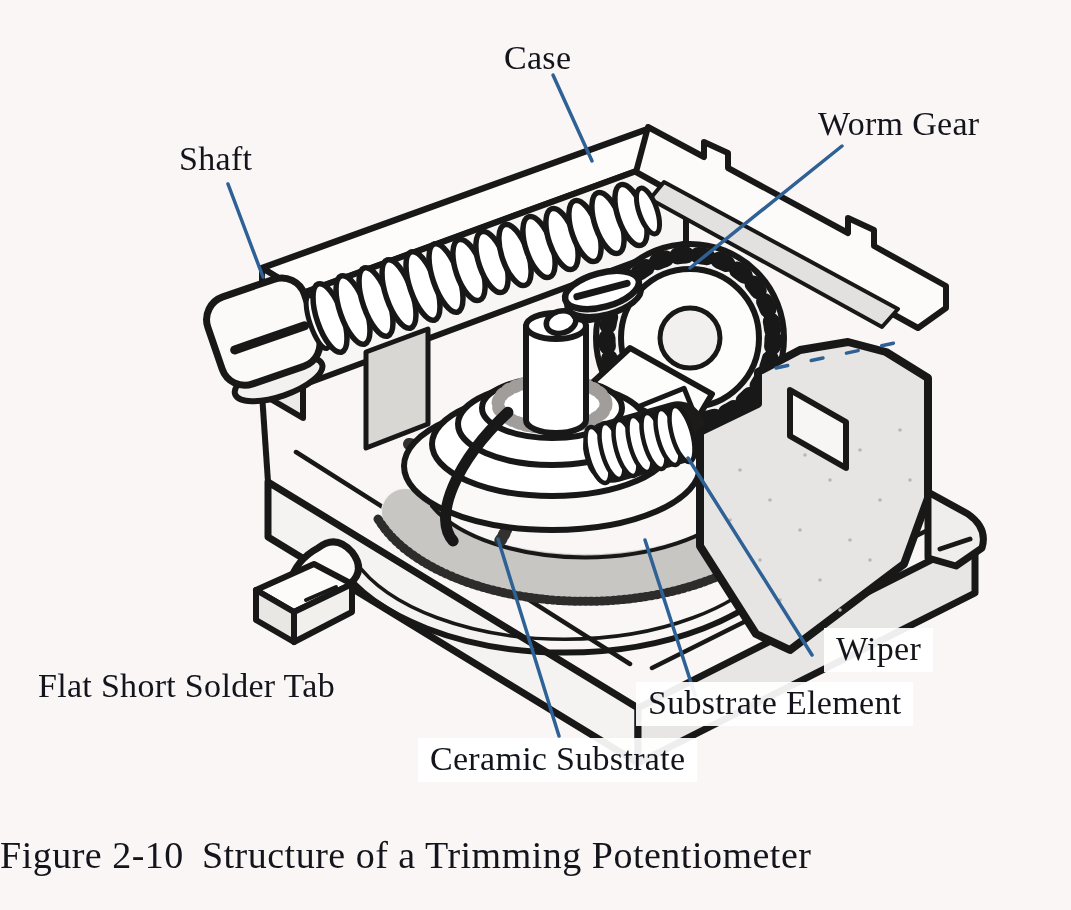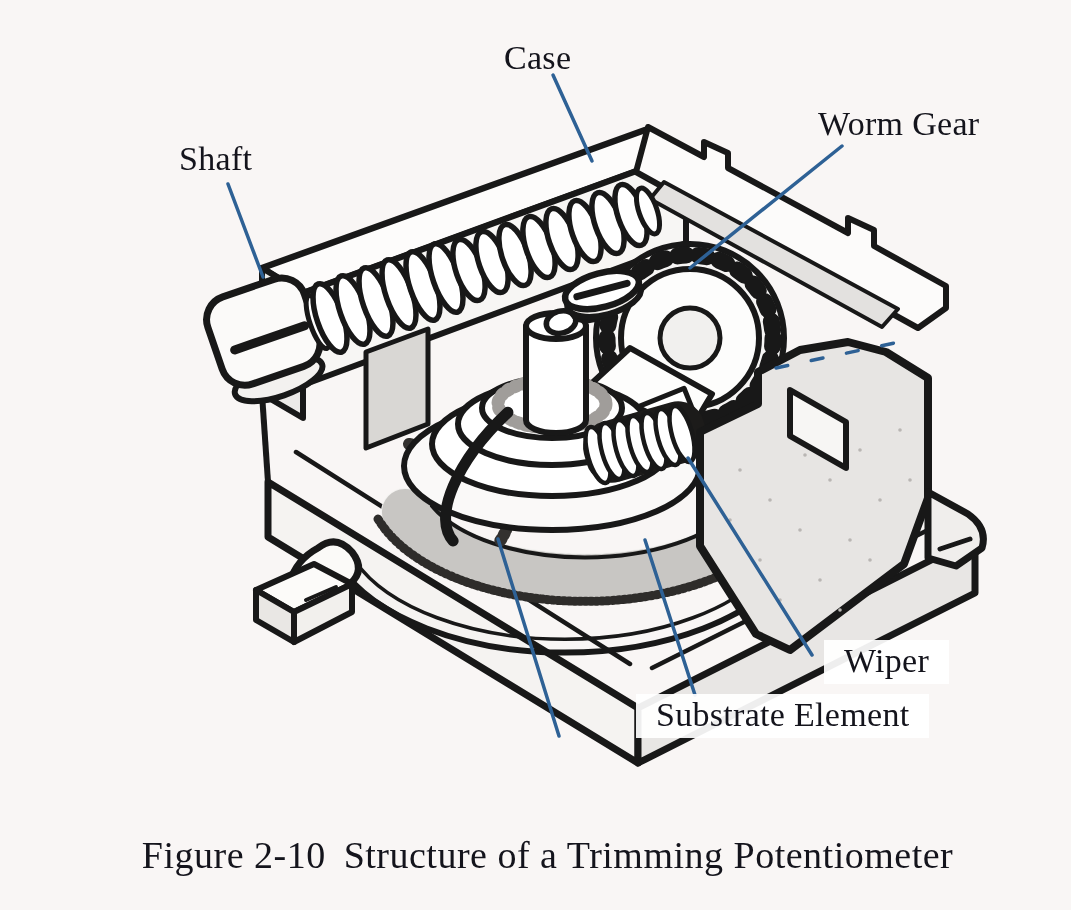--- a/index.html
+++ b/index.html
@@ -13,25 +13,25 @@
   .stage{
     position:relative;width:1071px;height:910px;overflow:hidden;
     background:var(--background);
   }
   .stage svg{position:absolute;left:0;top:0;}
   .lbl{
     position:absolute;white-space:nowrap;
     font:34px/1.15 "Liberation Serif","DejaVu Serif",serif;
     color:var(--label-text);letter-spacing:.3px;
   }
-  .lbl.patch{background:rgba(255,255,255,.93);padding:1px 20px 4px;margin-top:12px;}
+  .lbl.patch{background:rgba(255,255,255,.93);padding:1px 12px 4px;}
   .caption{
-    position:absolute;left:0;right:0;top:833px;text-align:center;
+    position:absolute;left:0;right:0;top:833px;text-align:left;
     font:38px/1.2 "Liberation Serif","DejaVu Serif",serif;
-    color:var(--label-text);letter-spacing:.5px;padding-left:24px;
+    color:var(--label-text);letter-spacing:.5px;
   }
   .caption .cap-num{margin-right:18px;}
 </style>
 </head>
 <body>
 
 <div class="stage">
 
   <svg width="1071" height="910" viewBox="0 0 1071 910">
     <g stroke="var(--ink)" stroke-linejoin="round" stroke-linecap="round" fill="none">
@@ -184,20 +184,22 @@
         <line x1="645" y1="540" x2="695" y2="695"></line>
         <line x1="688" y1="458" x2="812" y2="655"></line>
         <line x1="776" y1="368" x2="899" y2="342" stroke-dasharray="12 24"></line>
       </g>
     </g>
   </svg>
 
   <div class="lbl" style="left:504px;top:38px">Case</div>
   <div class="lbl" style="left:818px;top:104px">Worm Gear</div>
   <div class="lbl" style="left:179px;top:139px">Shaft</div>
+  <div class="lbl" style="left:38px;top:666px">Flat Short Solder Tab</div>
   <div class="lbl patch" style="left:824px;top:628px">Wiper</div>
   <div class="lbl patch" style="left:636px;top:682px">Substrate Element</div>
+  <div class="lbl patch" style="left:418px;top:738px">Ceramic Substrate</div>
 
   <div class="caption">
     <span class="cap-num">Figure 2-10</span><span class="cap-title">Structure of a Trimming Potentiometer</span>
   </div>
 
 </div>
 
 </body></html>

